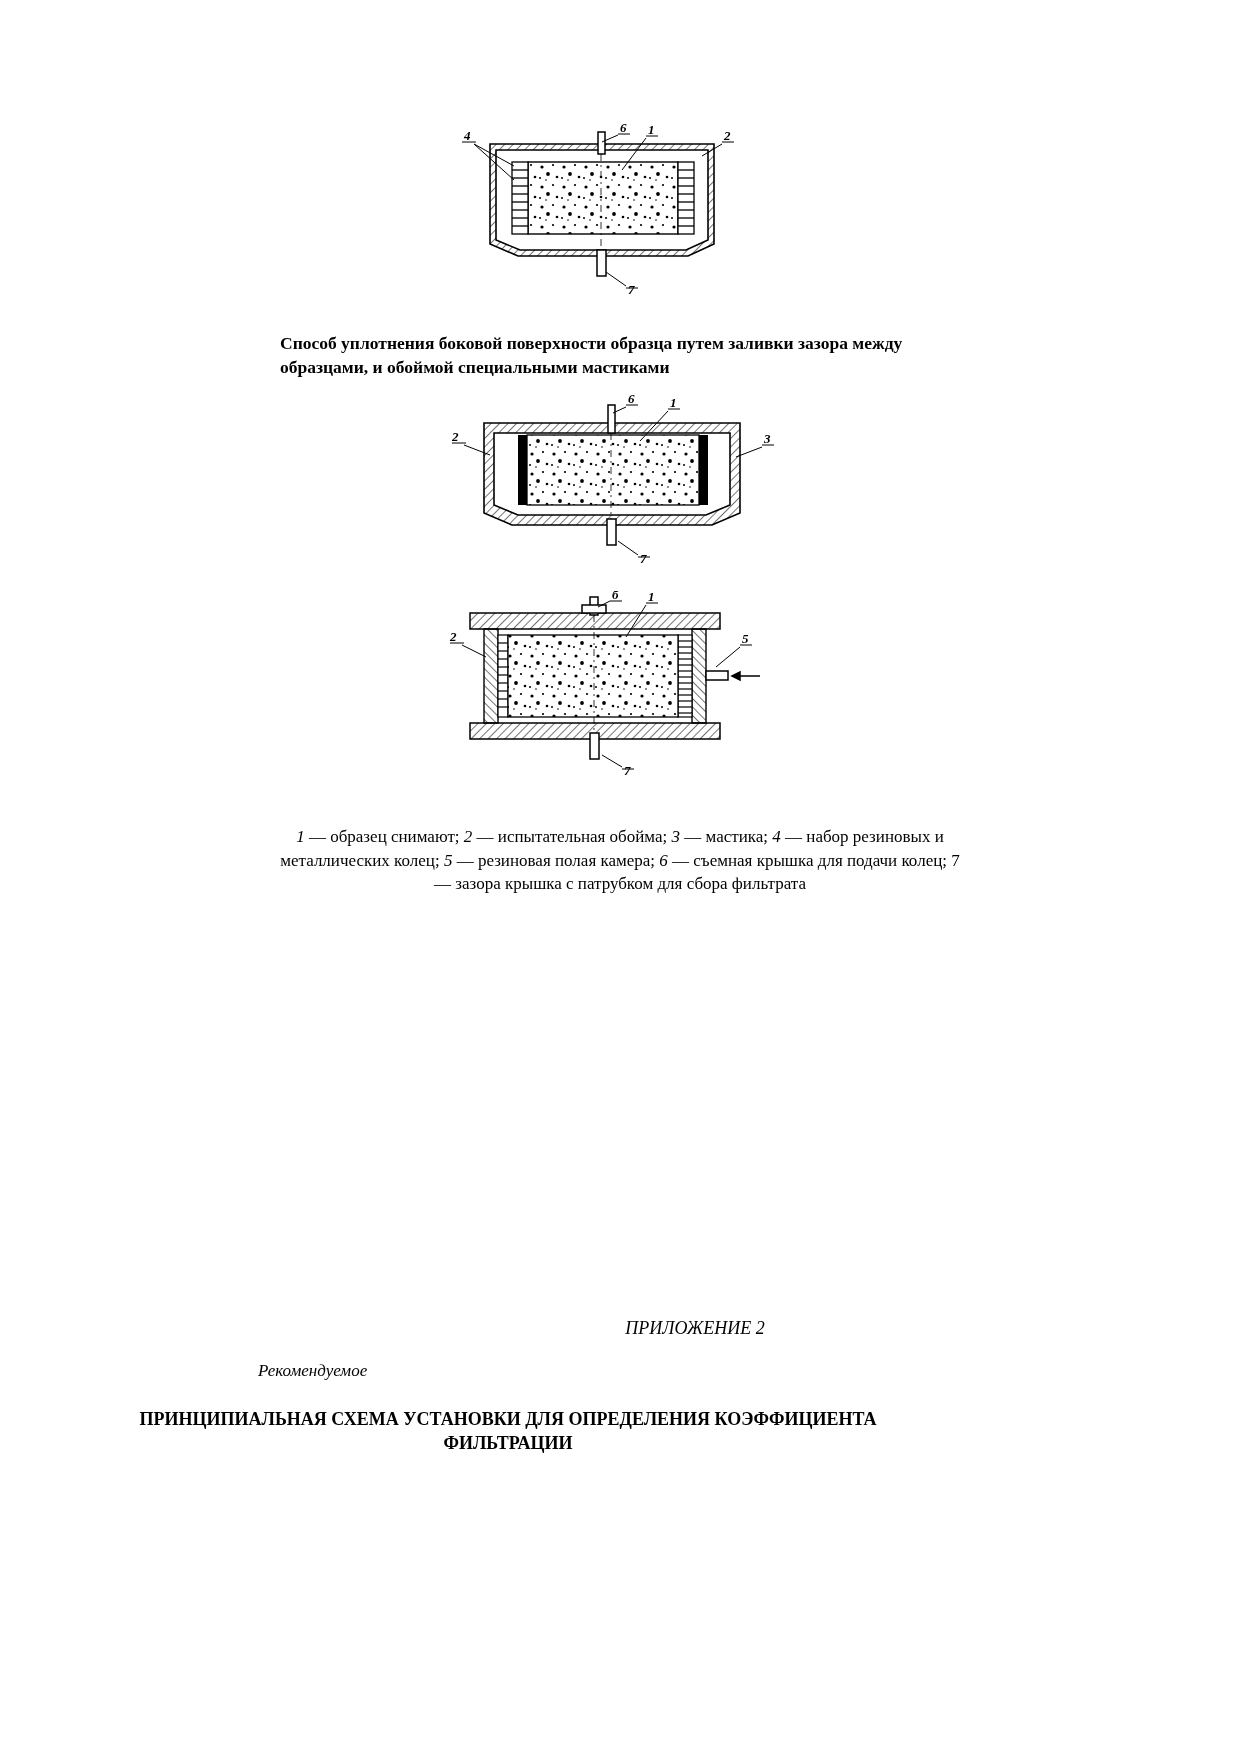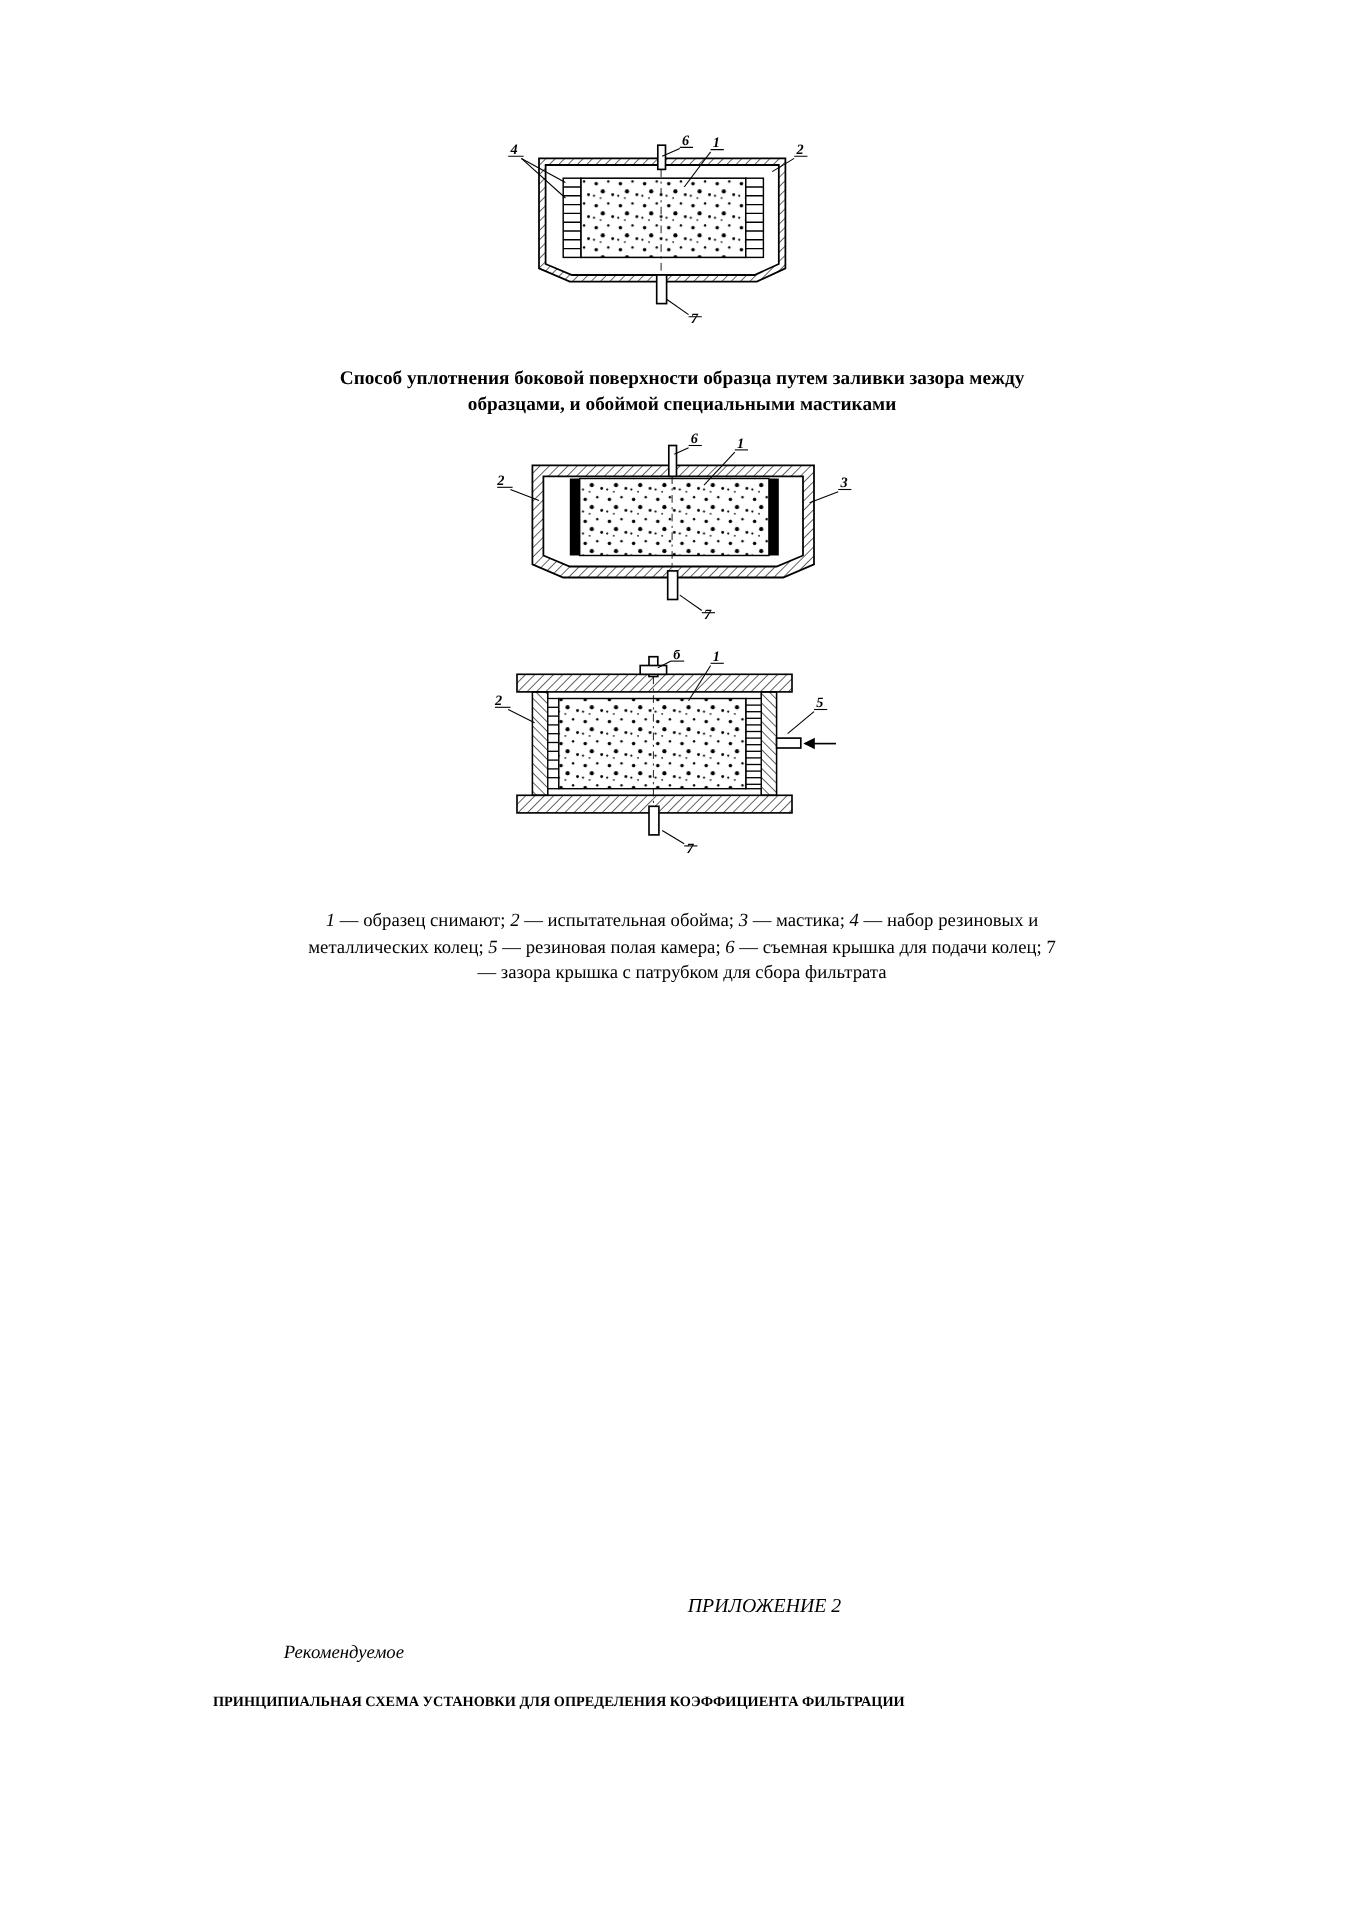--- a/index.html
+++ b/index.html
@@ -32,21 +32,20 @@
   .fig-wrap {
     width: 100%;
     display: flex;
     justify-content: center;
   }
   .fig1 { margin-top: 62px; }
   .fig2 { margin-top: 10px; }
   .fig3 { margin-top: 12px; }
 
   .caption {
-    text-align: center;
     font-weight: bold;
     font-size: 17.5px;
     line-height: 1.35;
     margin: 20px auto 0 auto;
     width: 680px;
   }
 
   .legend {
     margin: 34px auto 0 auto;
     width: 690px;
@@ -62,39 +61,39 @@
     font-size: 17px;
     line-height: 1.4;
     text-align: justify;
     text-indent: 34px;
   }
   .note b { font-style: italic; font-weight: bold; }
 
   .appendix {
     position: absolute;
     left: 108px;
-    top: 1449px;
+    top: 1318px;
     width: 1024px;
   }
   .appendix-line {
     text-align: center;
     font-style: italic;
     font-size: 18px;
     margin-left: 150px;
   }
   .appendix-sub {
     font-style: italic;
     font-size: 17px;
     margin-top: 22px;
     margin-left: 150px;
   }
   .appendix-title {
     text-align: center;
     font-weight: bold;
-    font-size: 13px;
+    font-size: 18px;
     line-height: 1.35;
     margin-top: 26px;
     width: 800px;
   }
   svg { display: block; }
 </style>
 </head>
 <body>
 
 <div class="page">

